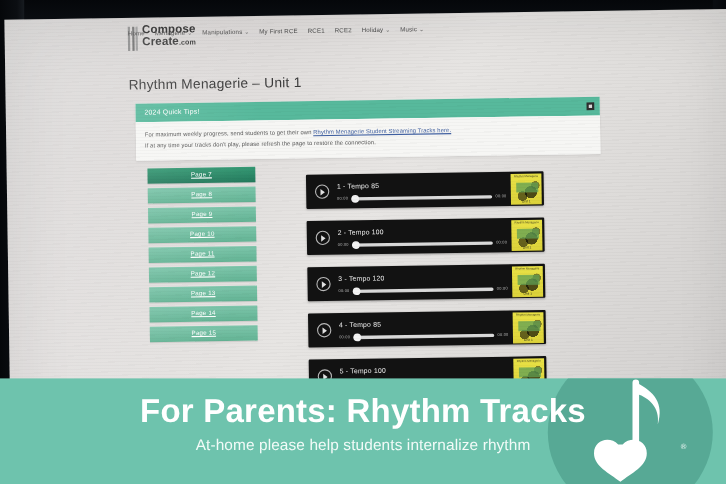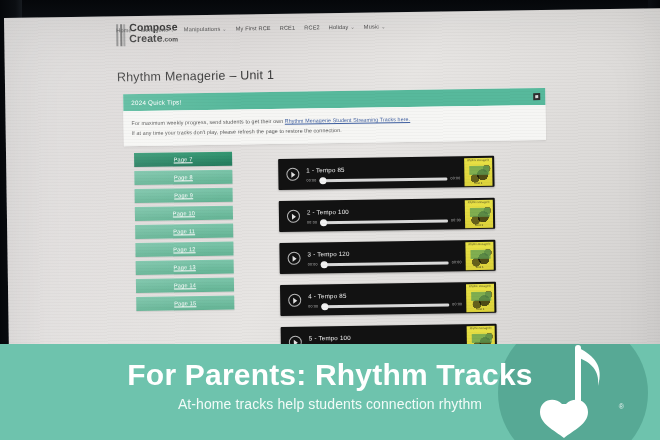--- a/index.html
+++ b/index.html
@@ -399,16 +399,16 @@
   <div id="overlay">
     <div id="brand">
       <svg width="96" height="100" viewBox="0 0 96 100">
         <path d="M54 8 L54 78" stroke="#ffffff" stroke-width="6" fill="none" stroke-linecap="round"></path>
         <path d="M55 8 C70 16, 80 26, 74 46 C76 30, 66 22, 55 18 Z" fill="#ffffff"></path>
         <path d="M38 64 C30 56, 16 60, 16 72 C16 84, 30 90, 40 98 C50 90, 64 84, 64 72 C64 60, 50 56, 42 64 Z" fill="#ffffff"></path>
       </svg>
       <div id="regmark">®</div>
     </div>
     <div id="ov-title">For Parents: Rhythm Tracks</div>
-    <div id="ov-sub">At-home tracks help students connection rhythm</div>
+    <div id="ov-sub">At-home please help students internalize rhythm</div>
   </div>
 
 </div>
 
 </body></html>

